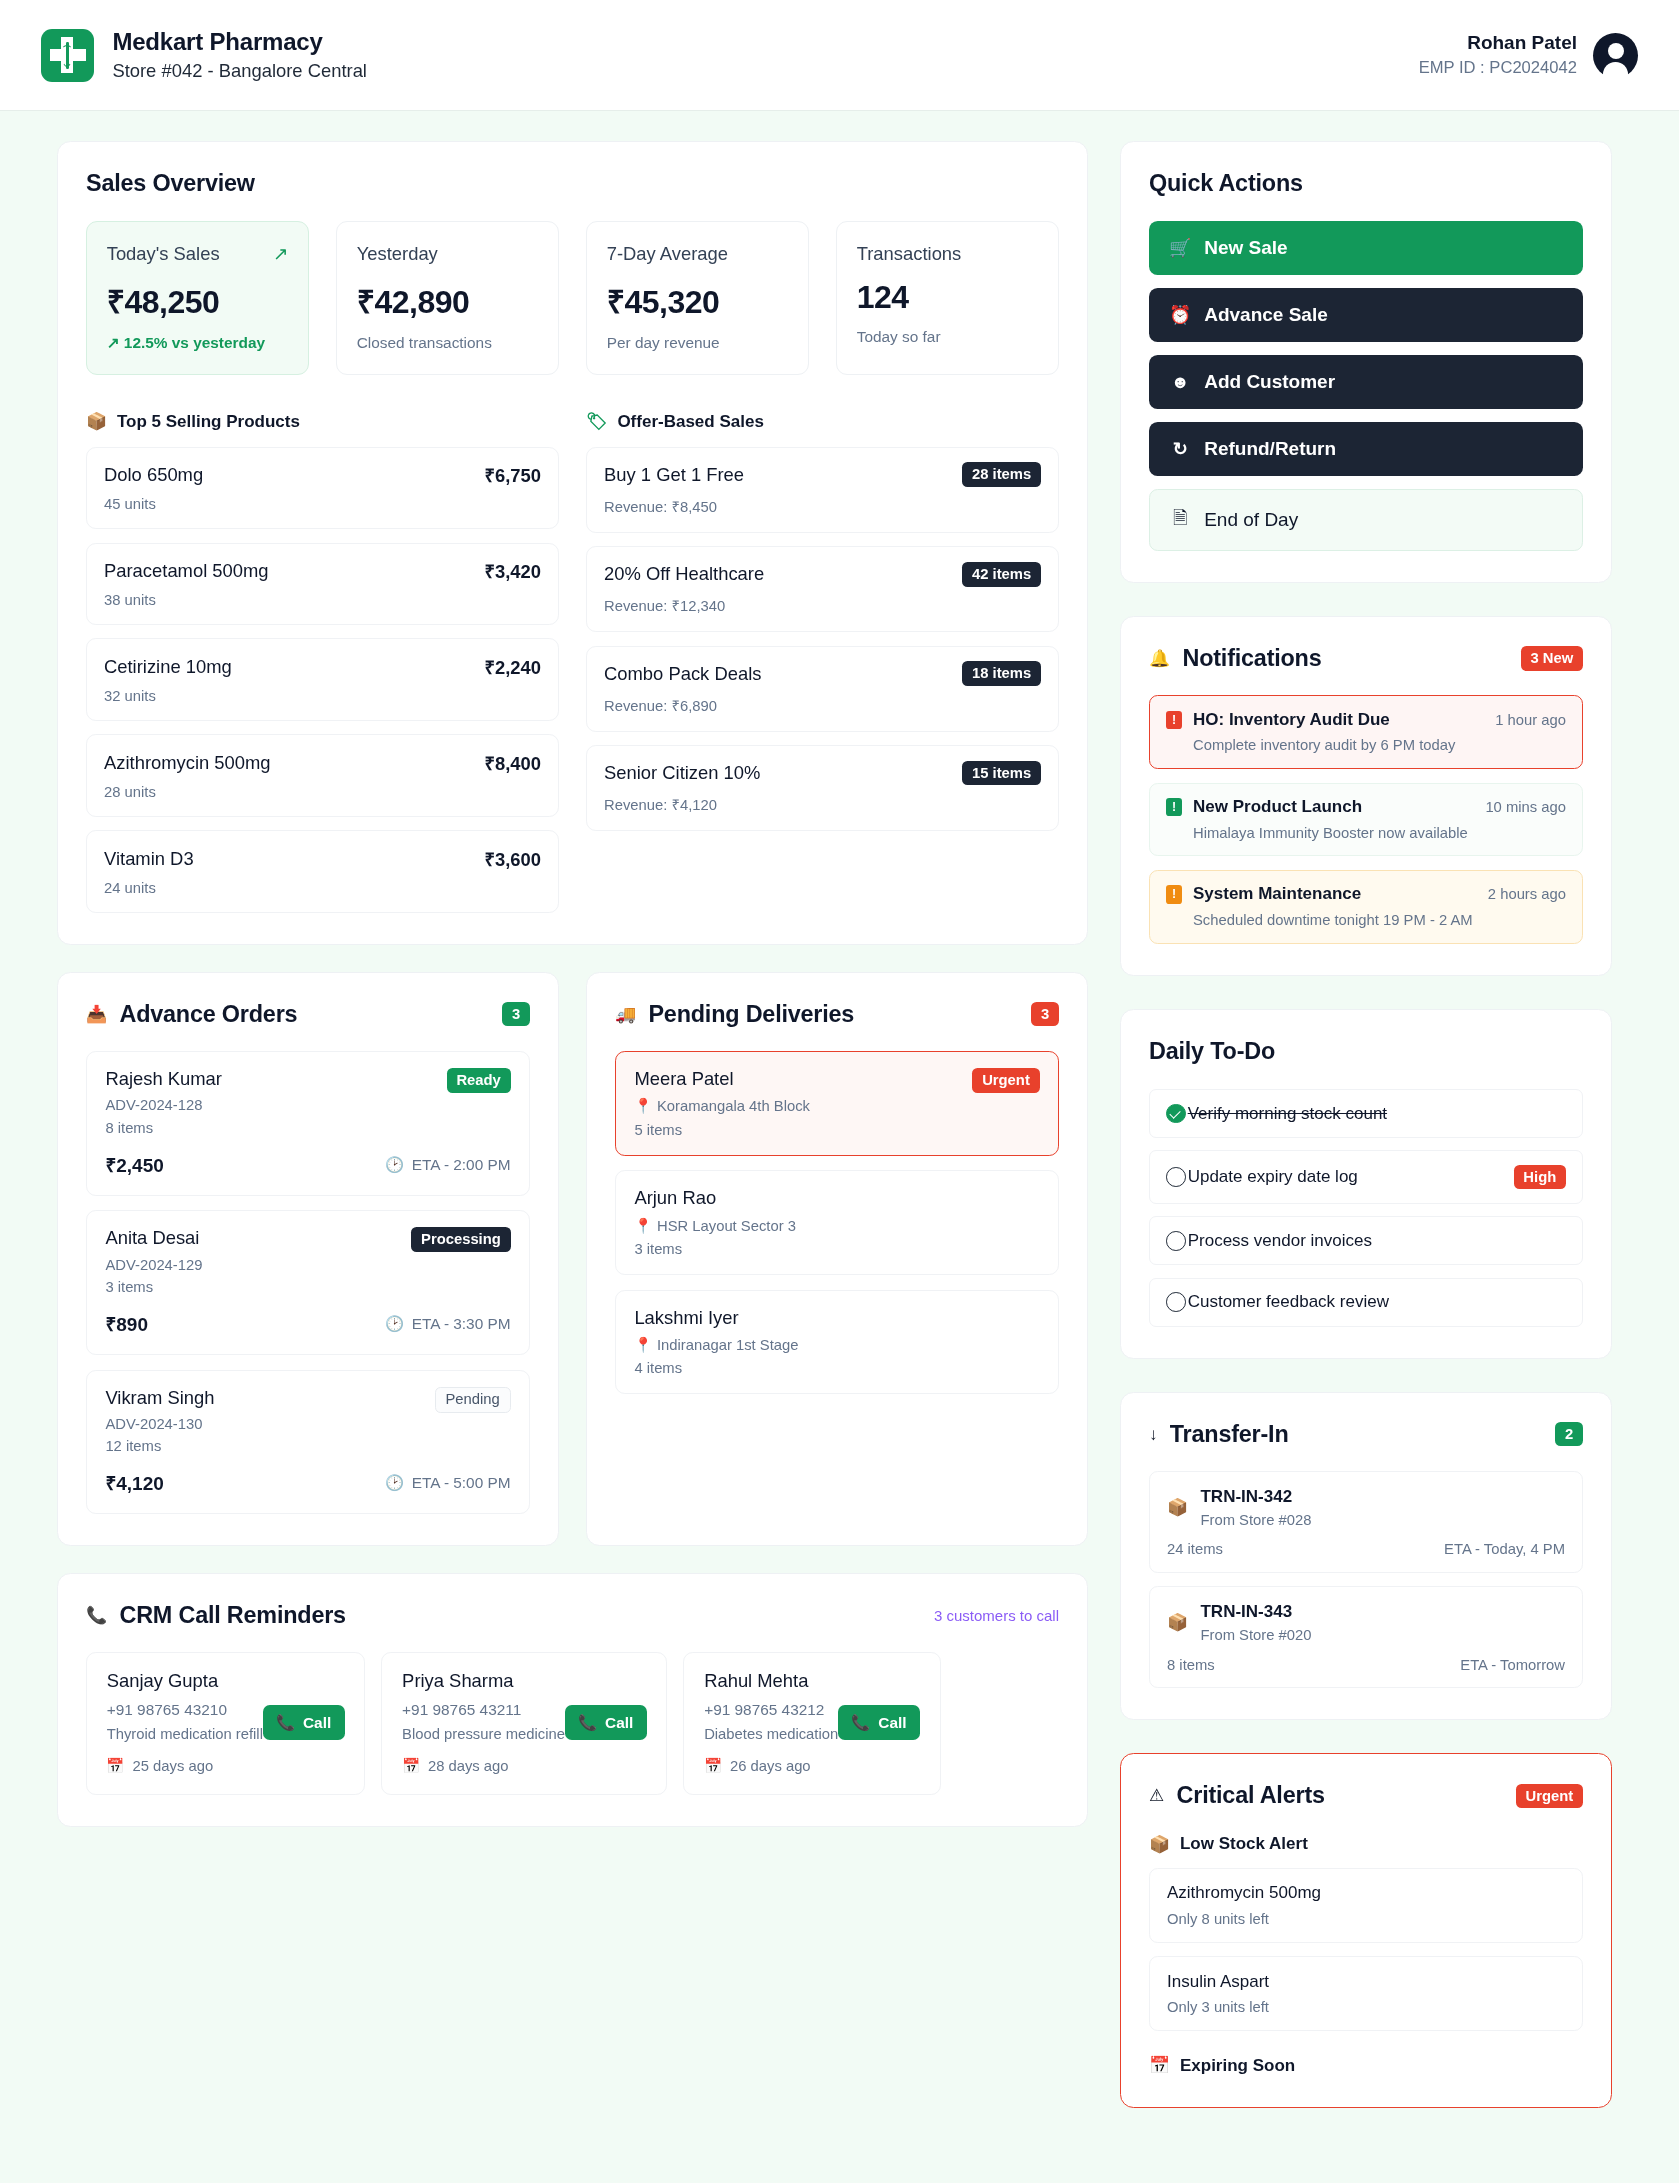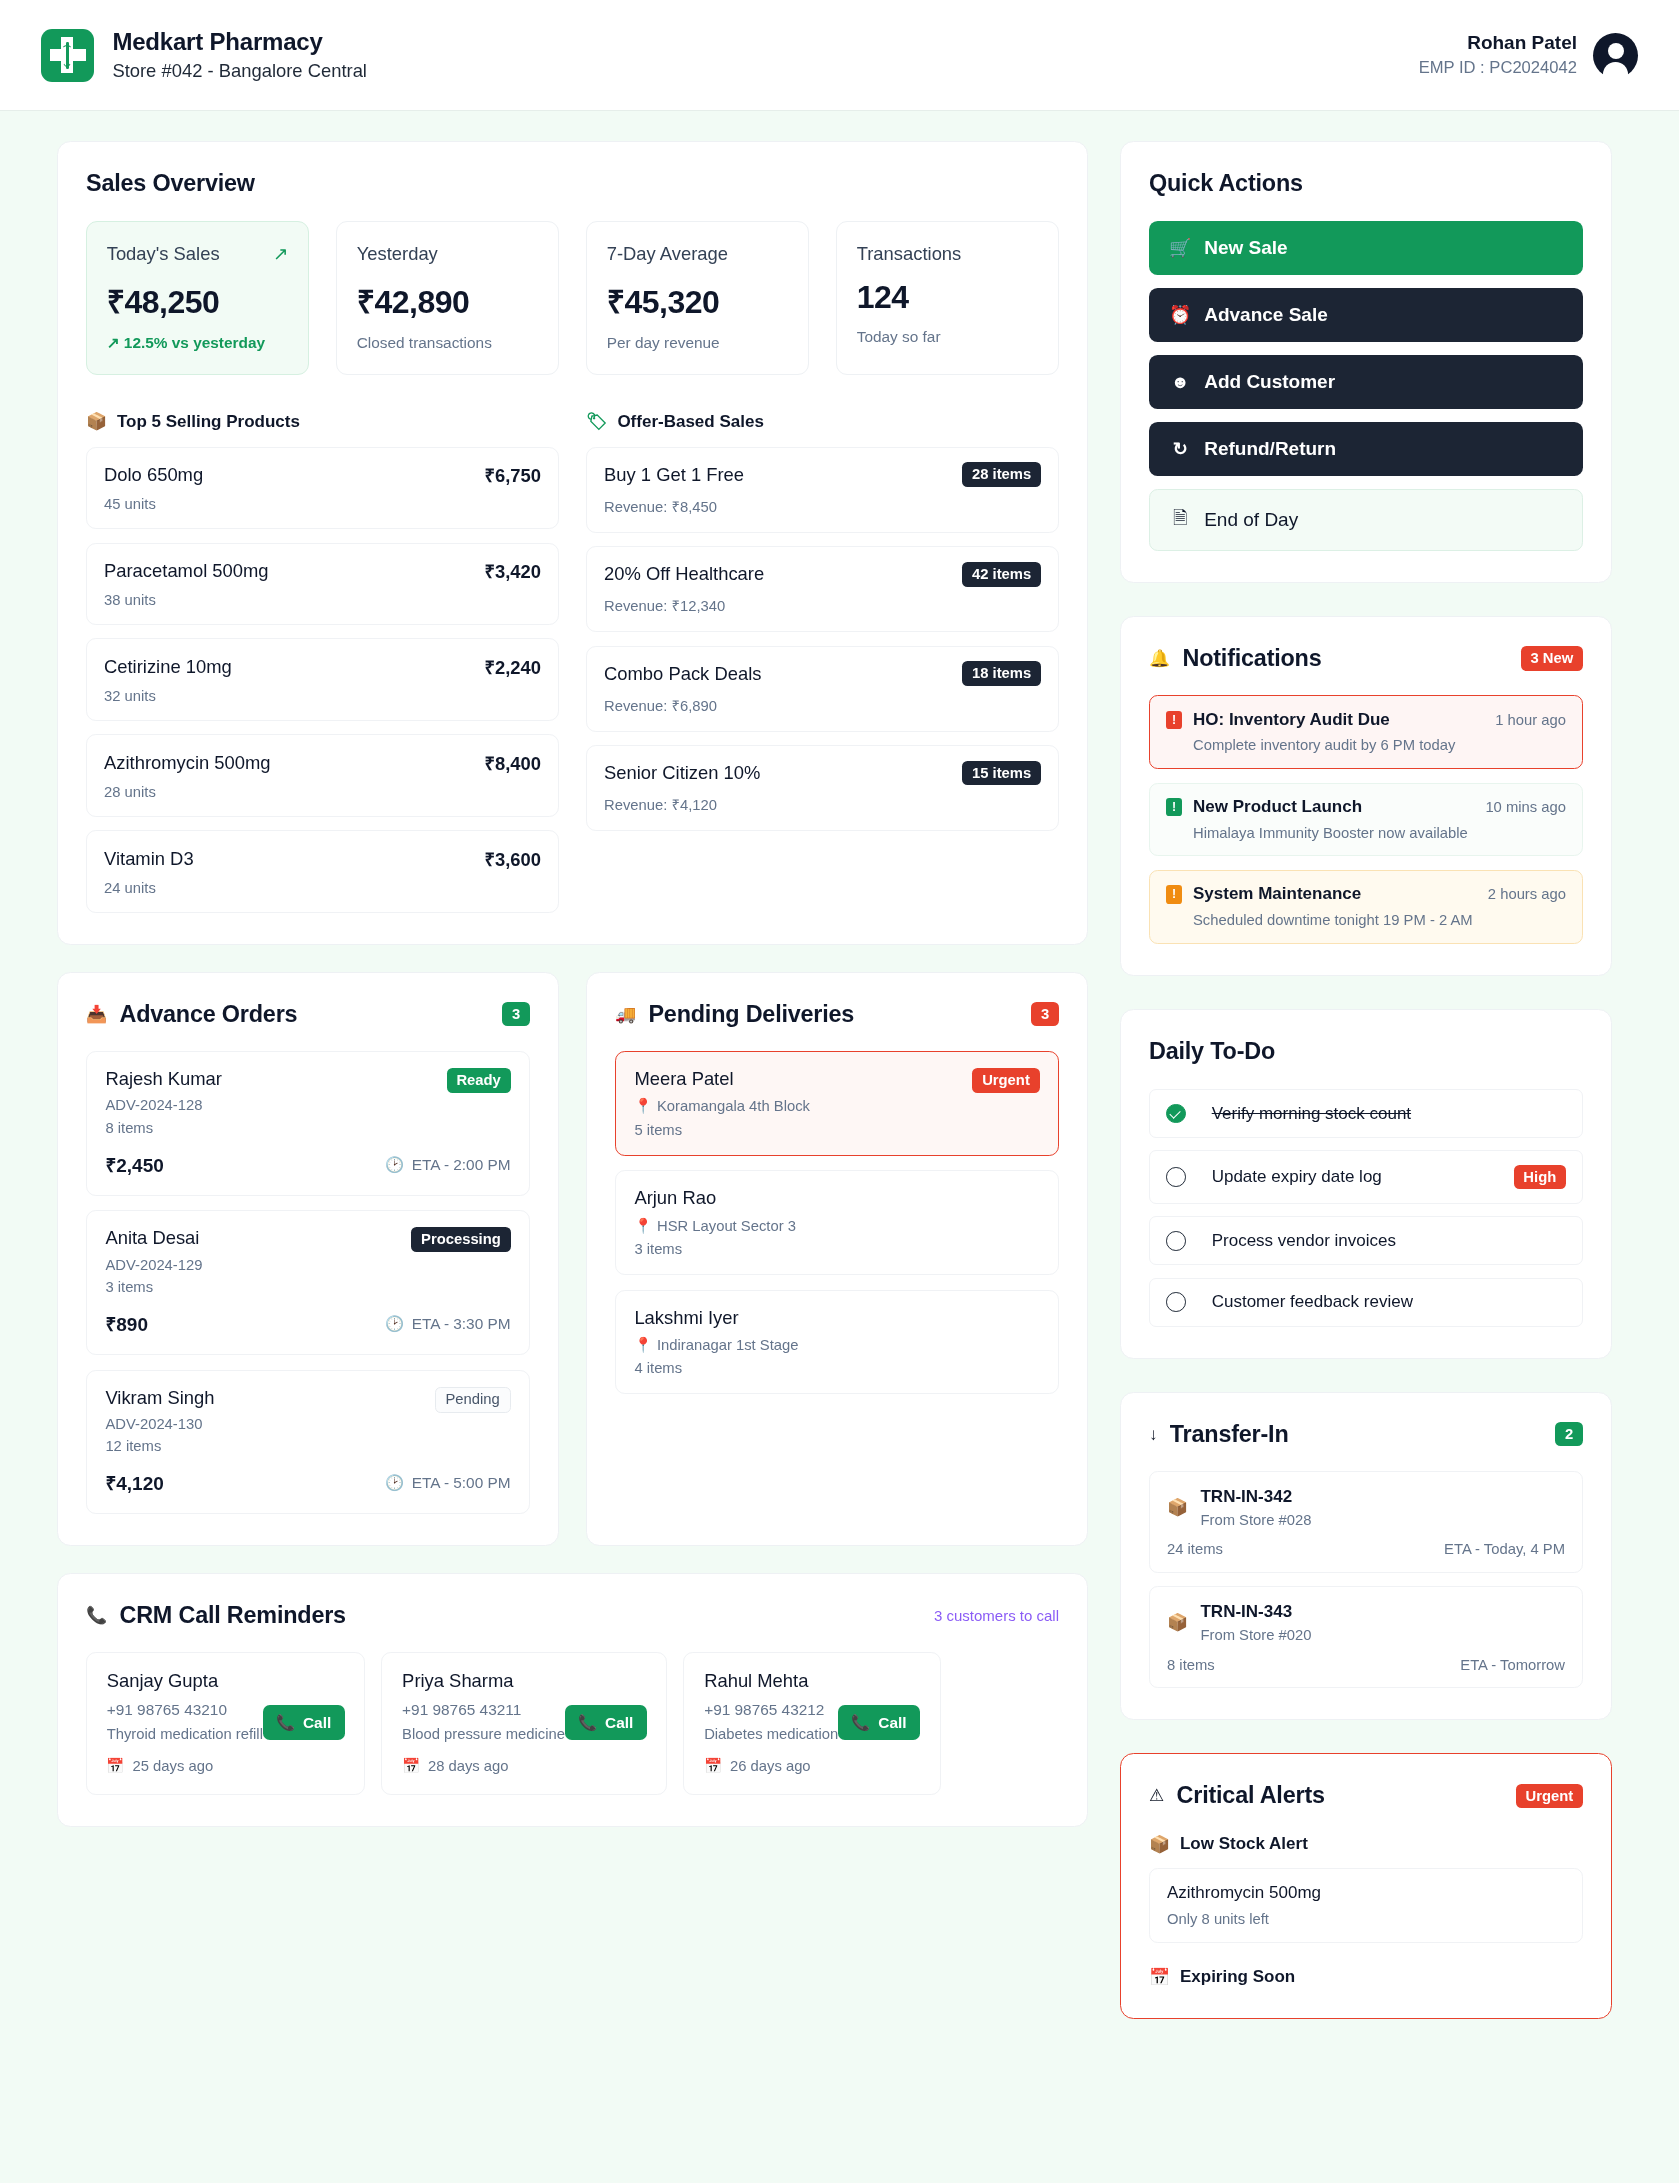--- a/index.html
+++ b/index.html
@@ -127,21 +127,21 @@
   .sev-dot.green { background: #12995a; }
   .sev-dot.orange { background: #f08c11; }
   .notif-title { font-size: 17px; font-weight: bold; color: #0f172a; flex: 1; }
   .notif-time { font-size: 14.8px; color: #64748b; }
   .notif-desc { font-size: 14.8px; color: #64748b; margin-top: 7.4px; margin-left: 27px; }
 
   
   .todo-list { margin-top: 24.6px; display: flex; flex-direction: column; gap: 12.3px; }
   .todo {
     border: 1.2px solid #f0f2f5; border-radius: 7px; background: #fff;
-    padding: 13.5px 16px; display: flex; align-items: center; gap: 26px;
+    padding: 13.5px 16px; display: flex; align-items: center; gap: 2px;
   }
   .chk { width: 19.7px; height: 19.7px; border-radius: 50%; border: 1.8px solid #1f2937; flex: none; }
   .chk.done { background: #12995a; border-color: #12995a; position: relative; }
   .chk.done::after {
     content: ""; position: absolute; left: 4.9px; top: 3.1px; width: 4.9px; height: 9.2px;
     border: solid #fff; border-width: 0 1.8px 1.8px 0; transform: rotate(45deg);
   }
   .todo-text { font-size: 17px; color: #0f172a; flex: 1; }
   .todo-text.struck { text-decoration: line-through; }
 
@@ -650,20 +650,24 @@
 
       <div class="sec-head">
         <span class="glyph">📦</span>
         <span>Low Stock Alert</span>
       </div>
       <div class="alert-list">
         <div class="alert-row">
           <div class="alert-name">Azithromycin 500mg</div>
           <div class="alert-sub">Only 8 units left</div>
         </div>
+        <div class="alert-row">
+          <div class="alert-name">Insulin Aspart</div>
+          <div class="alert-sub">Only 3 units left</div>
+        </div>
       </div>
 
       <div class="sec-head">
         <span class="glyph">📅</span>
         <span>Expiring Soon</span>
       </div>
     </div>
 
   </div>
 </div>

